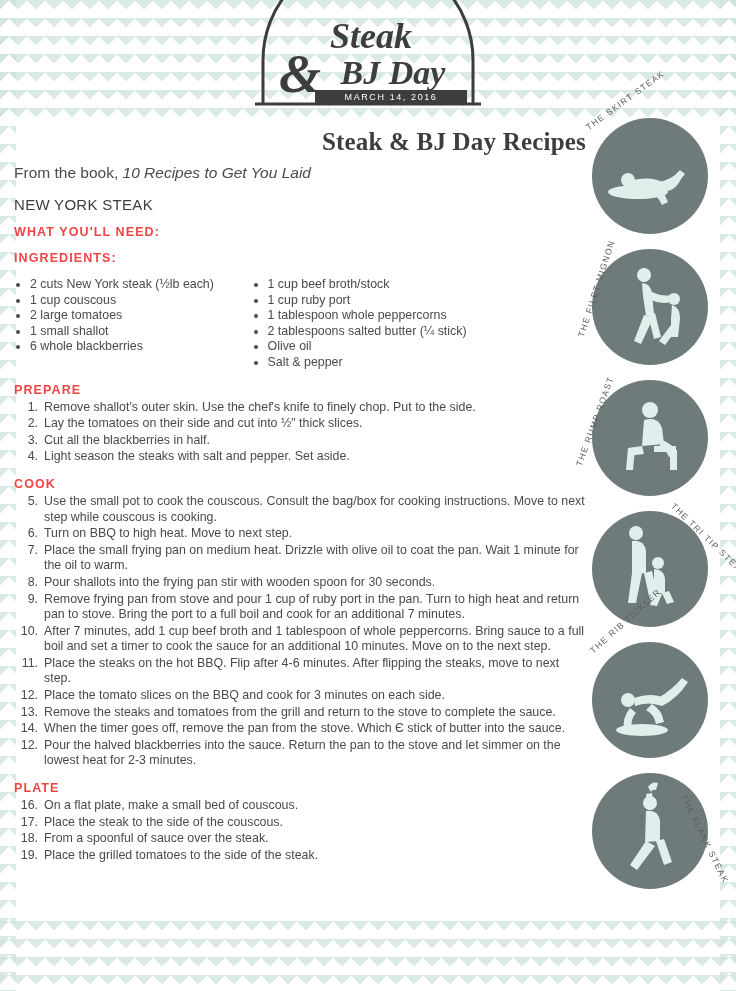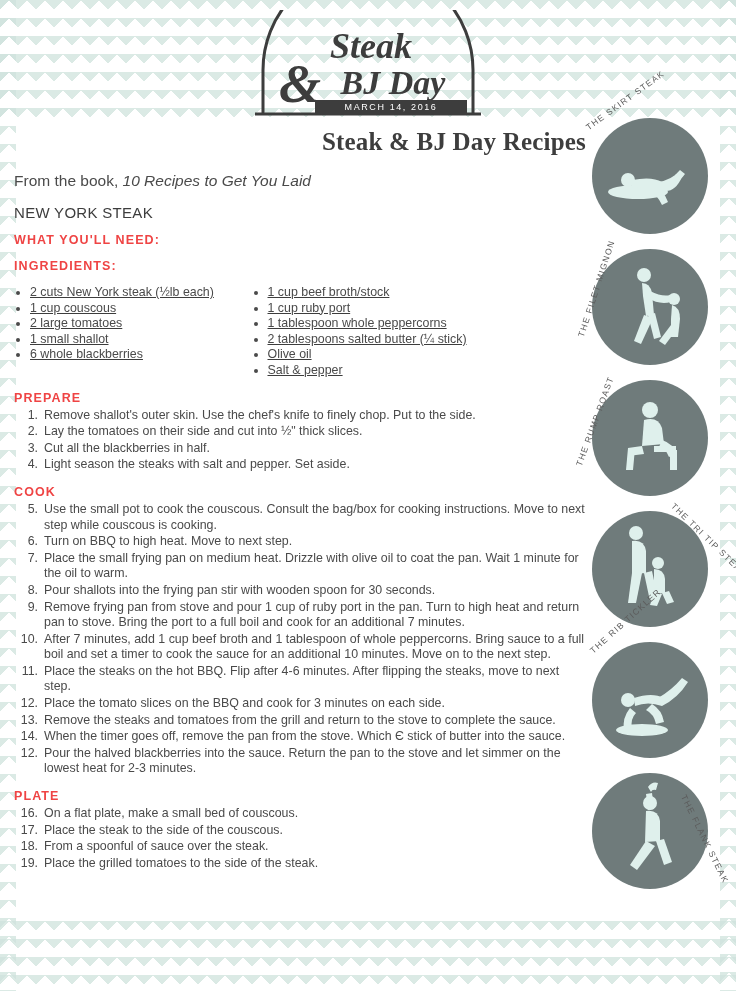--- a/index.html
+++ b/index.html
@@ -41,21 +41,21 @@
     right: 16px;
     top: 124px;
     bottom: 70px;
     background: #ffffff;
   }
 
   
   .logo {
     position: absolute;
     left: 50%;
-    top: 10px;
+    top: 0;
     transform: translateX(-50%);
     width: 250px;
     height: 112px;
     z-index: 5;
   }
   .logo svg { display:block; }
 
   
   .content {
     position: absolute;
@@ -69,21 +69,21 @@
     font-size: 25px;
     font-weight: bold;
     color: #3d3d3d;
     margin: 0 0 6px 0;
     letter-spacing: .2px;
     text-align: right;
   }
   .subtitle {
     font-size: 15.5px;
     color: #4a4a4a;
-    margin: 16px 0 14px 0;
+    margin: 8px 0 14px 0;
   }
   .subtitle em { font-style: italic; }
   h2.recipe-name {
     font-size: 15px;
     font-weight: normal;
     color: #3d3d3d;
     margin: 0 0 8px 0;
     letter-spacing: .3px;
   }
   .section-head {
@@ -97,21 +97,20 @@
     font-size: 12.4px;
     line-height: 15px;
     color: #4a4a4a;
     margin: 0 0 2px 0;
     max-width: 556px;
   }
   .ing-cols {
     display: flex;
     gap: 0px;
     margin-top: 12px;
-    text-decoration: underline;
   }
   .ing-cols ul {
     margin: 0;
     padding-left: 16px;
     list-style: disc;
   }
   .ing-cols ul.col1 { width: 215px; }
   .ing-cols ul.col2 { width: 330px; padding-left: 30px; }
   .ing-cols li {
     font-size: 12.4px;

